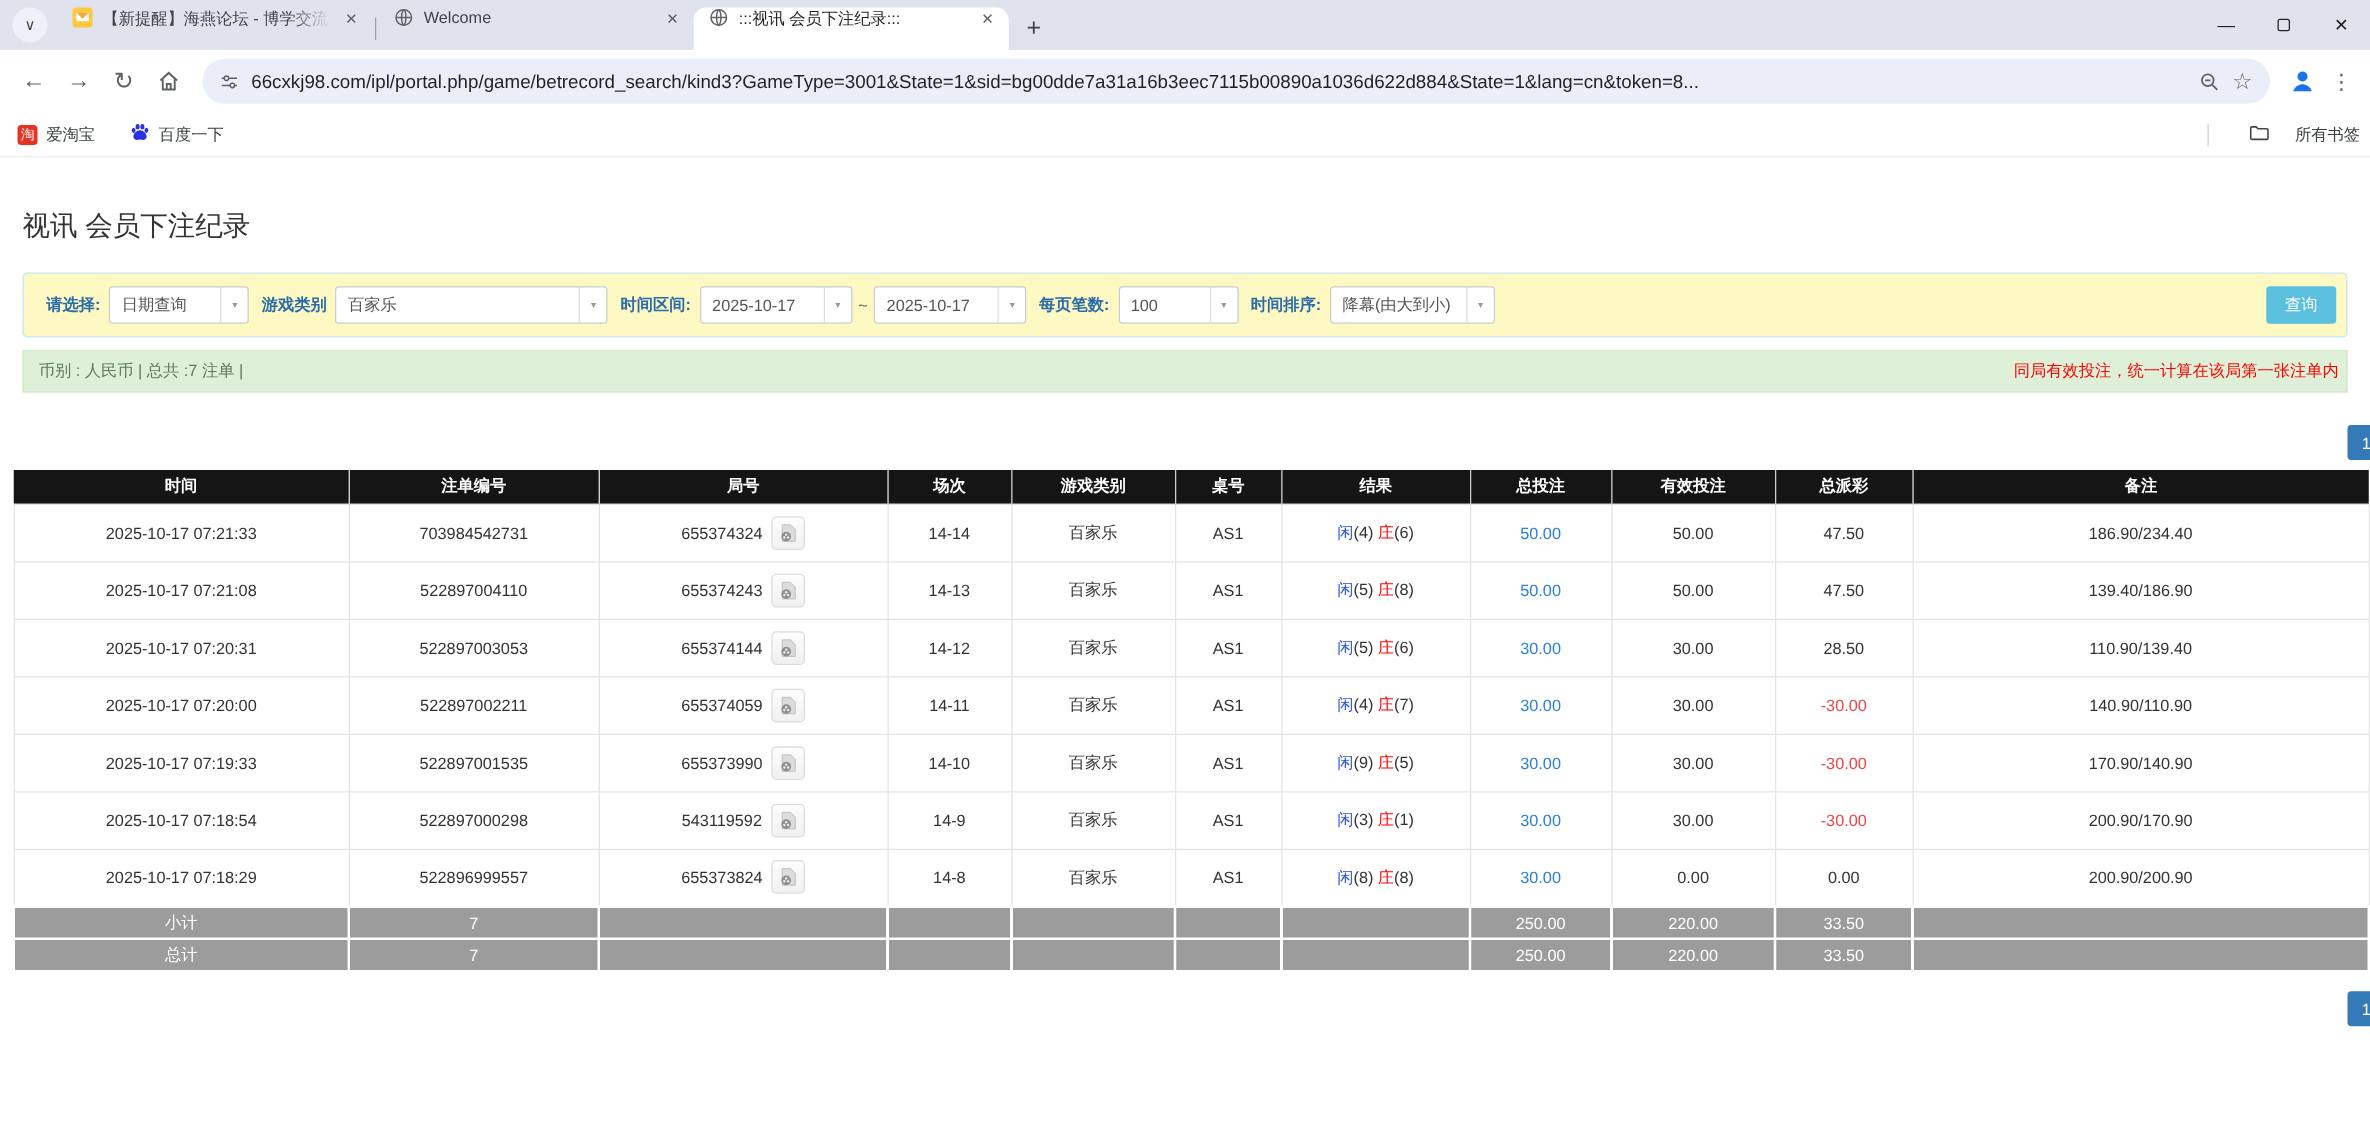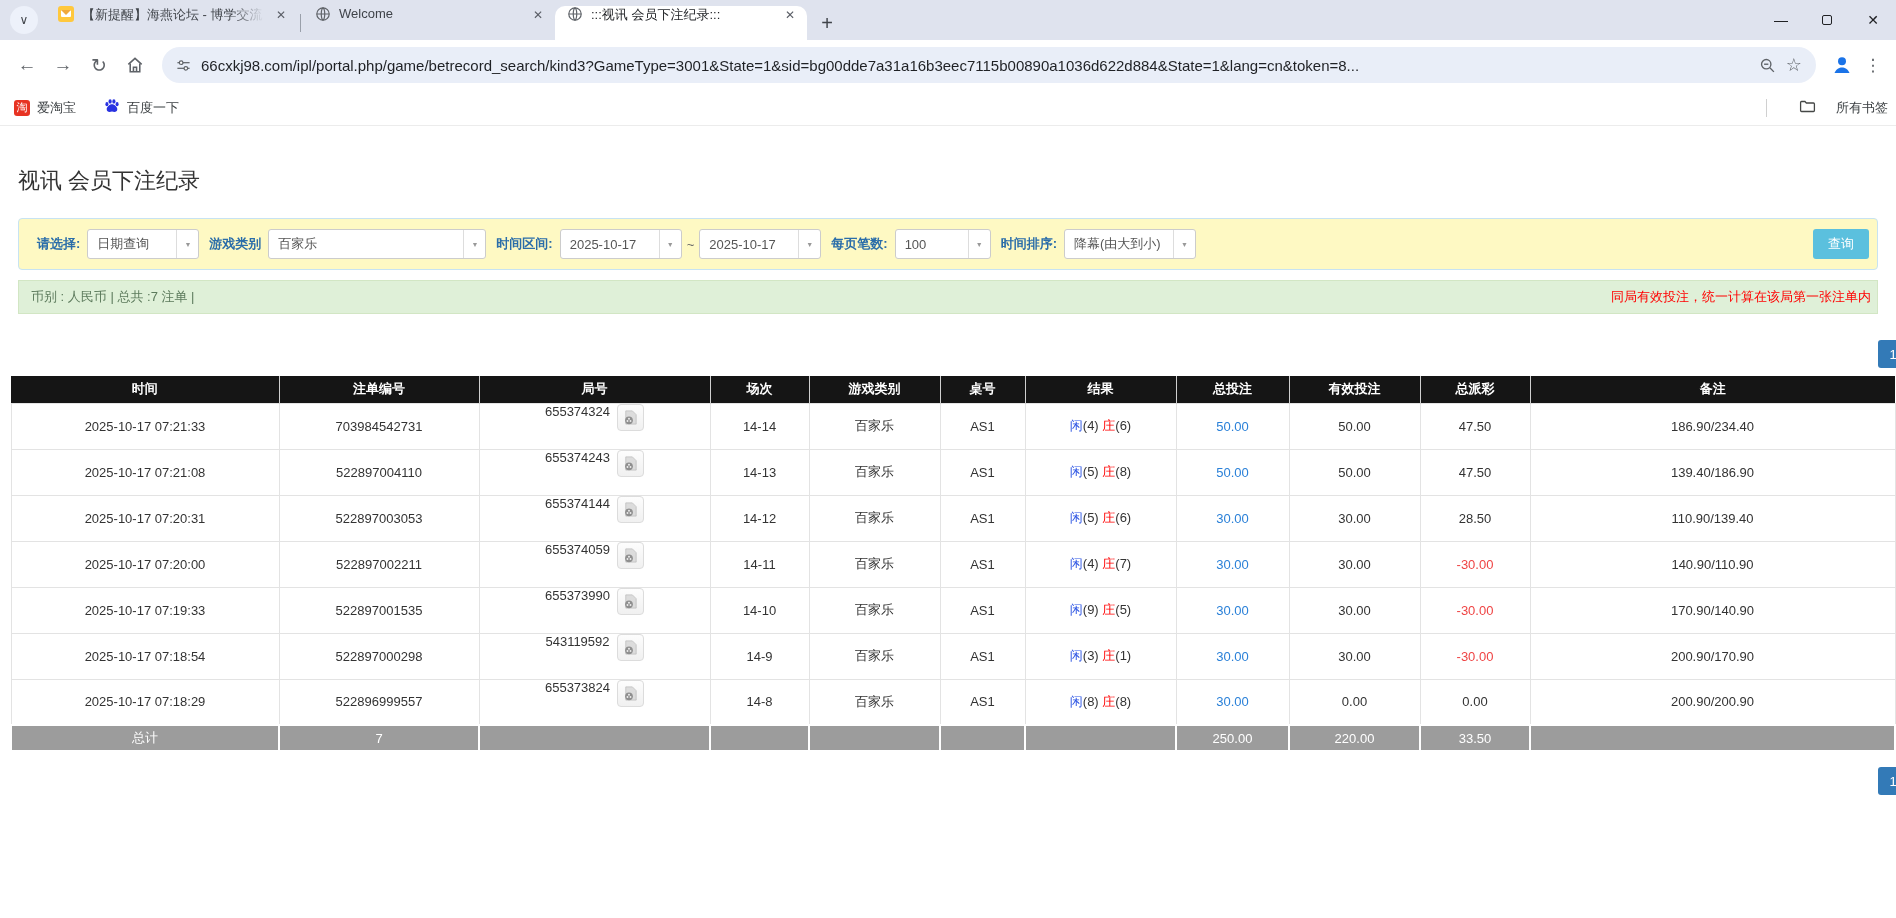--- a/index.html
+++ b/index.html
@@ -92,21 +92,21 @@
   th:nth-child(1){width:268px}  th:nth-child(2){width:200px}  th:nth-child(3){width:231px}
   th:nth-child(4){width:99px}   th:nth-child(5){width:131px}  th:nth-child(6){width:85px}
   th:nth-child(7){width:151px}  th:nth-child(8){width:113px}  th:nth-child(9){width:131px}
   th:nth-child(10){width:110px}
   td{border:1px solid #e3e3e3;height:46px;text-align:center;background:#fff;overflow:hidden}
   tr.sum td{background:#9c9c9c;border:2px solid #fff;height:26px;color:#fff}
   .link{color:#2a80d8}
   .neg{color:#ef4444}
   .player{color:#2952e3}
   .banker{color:#ff0000}
-  .round-cell{display:flex;justify-content:center;gap:7px;height:100%}
+  .round-cell{display:flex;align-items:center;justify-content:center;gap:7px;height:100%}
   .icon-btn{width:27px;height:27px;border:1px solid #dcdcdc;border-radius:4px;
             background:linear-gradient(#fdfdfd,#f0f0f0);display:flex;align-items:center;
             justify-content:center}
 </style>
 </head>
 <body>
 
 <div class="tabstrip">
   <div class="chev-btn">∨</div>
   <div class="tabs">
@@ -470,32 +470,45 @@
             <td>14-8</td>
             <td>百家乐</td>
             <td>AS1</td>
             <td><span class="player">闲</span><span>(8) </span><span class="banker">庄</span><span>(8)</span></td>
             <td><span class="link">30.00</span></td>
             <td>0.00</td>
             <td>0.00</td>
             <td>200.90/200.90</td>
           </tr>
           <tr class="sum">
-            <td>总计</td>
+            <td>小计</td>
             <td>7</td>
             <td></td>
             <td></td>
             <td></td>
             <td></td>
             <td></td>
             <td>250.00</td>
             <td>220.00</td>
             <td>33.50</td>
             <td></td>
           </tr>
+          <tr class="sum">
+            <td>总计</td>
+            <td>7</td>
+            <td></td>
+            <td></td>
+            <td></td>
+            <td></td>
+            <td></td>
+            <td>250.00</td>
+            <td>220.00</td>
+            <td>33.50</td>
+            <td></td>
+          </tr>
         </tbody>
     </table>
   </div>
 
   <div class="pager-row bottom">
     <div class="pager">1</div>
   </div>
 </div>
 
 </body></html>

